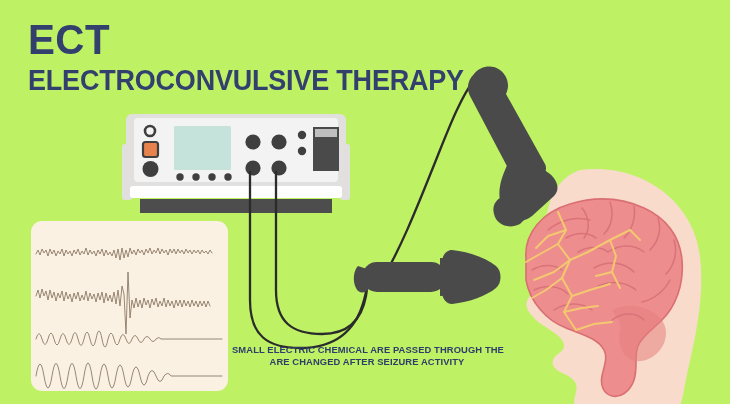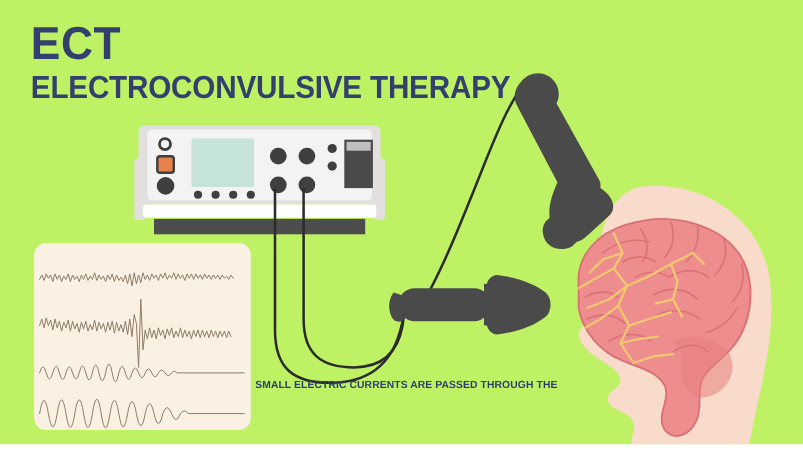--- a/index.html
+++ b/index.html
@@ -289,16 +289,17 @@
                  C502,271 502,283 496,288
                  C486,296 470,302 452,304
                  C446,304 442,298 442,292
                  L442,262
                  C442,256 446,250 452,250 Z"></path>
       </g>
     </svg>
   </div>
 
   <div id="caption">
-    <span class="cap-line">SMALL ELECTRIC CURRENTS ARE PASSED THROUGH THE</span>
+    <span class="cap-line">SMALL ELECTRIC CHEMICAL ARE PASSED THROUGH THE</span>
+    <span class="cap-line">ARE CHANGED AFTER SEIZURE ACTIVITY</span>
   </div>
 
 </div>
 
 </body></html>

